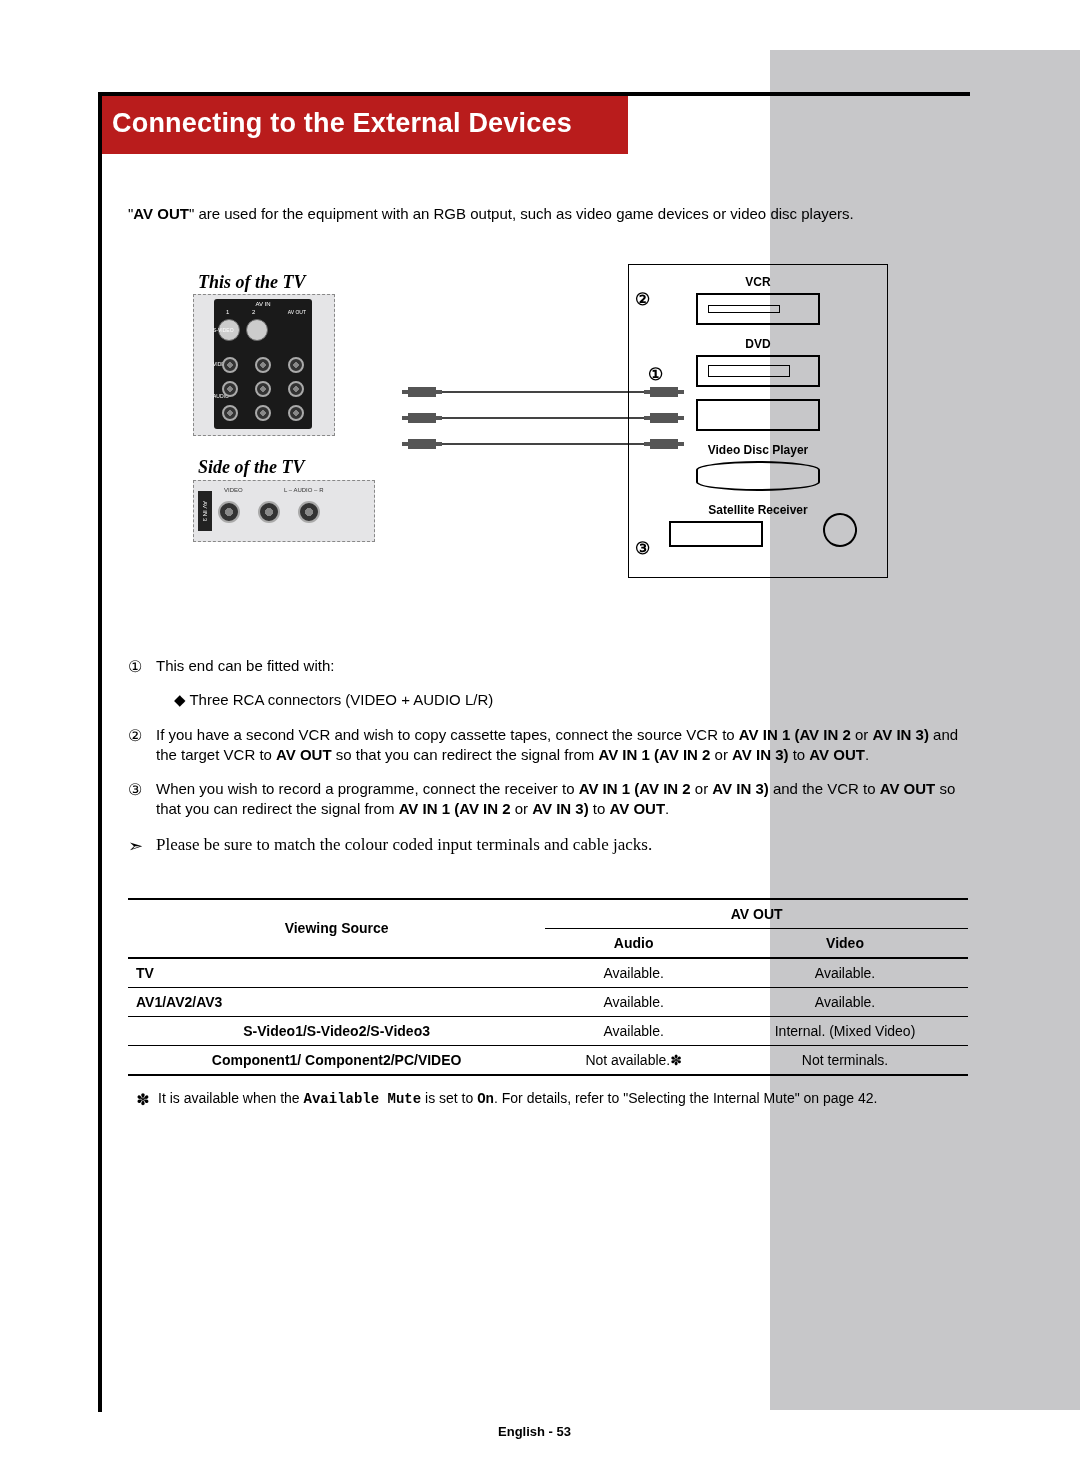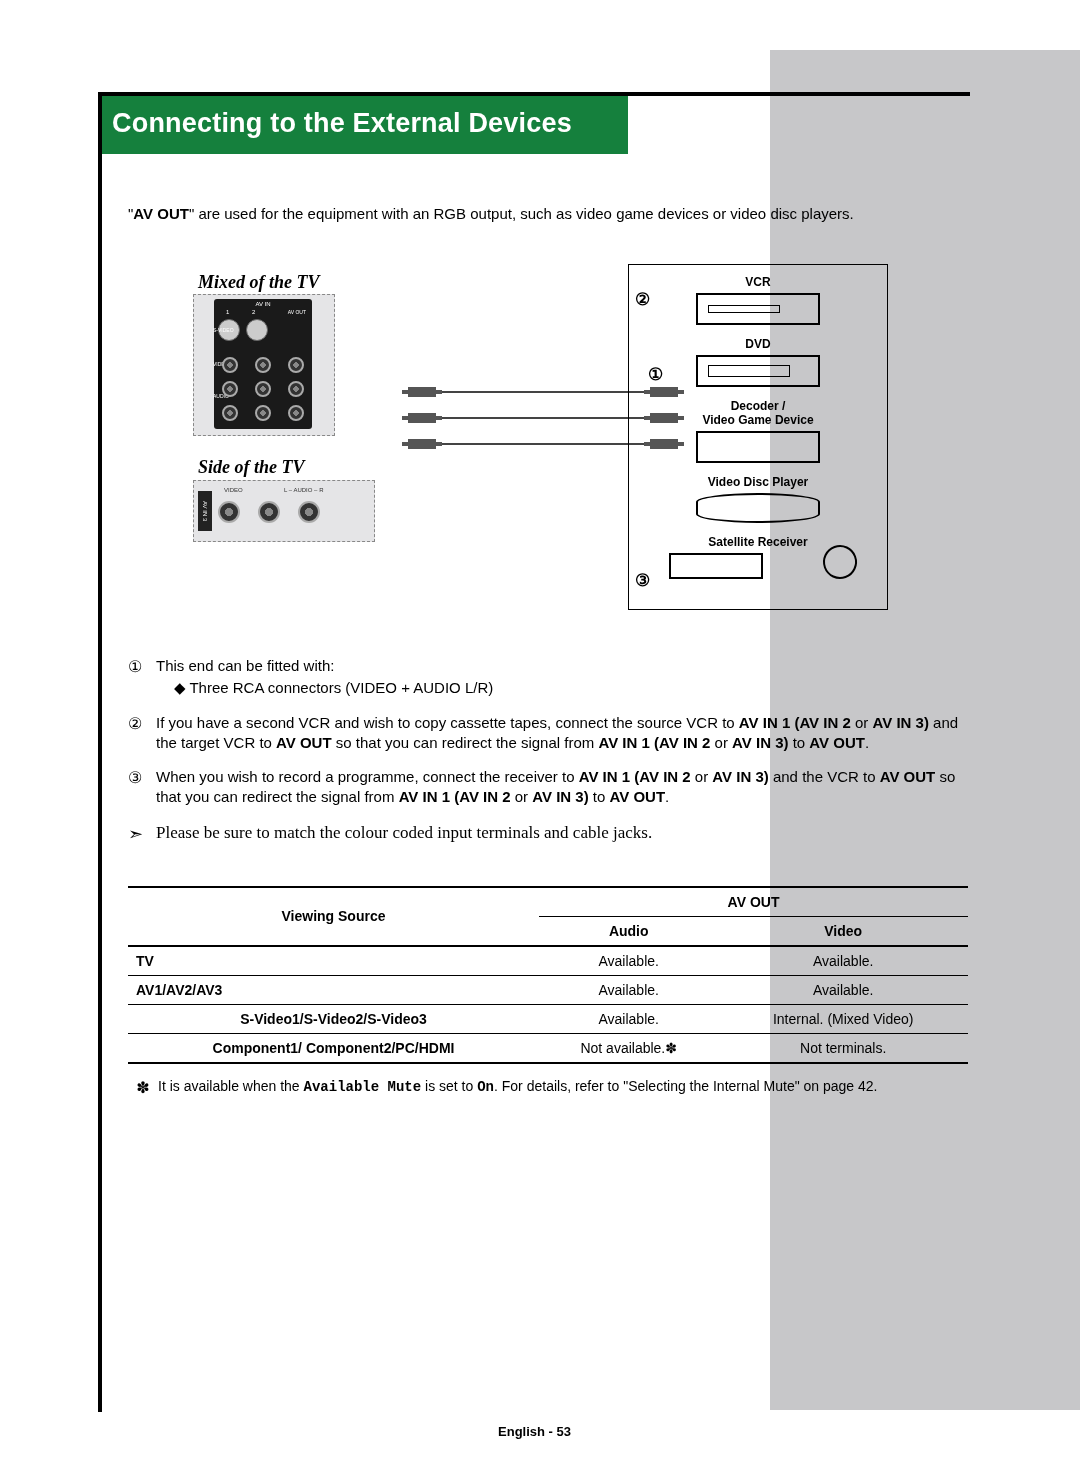--- a/index.html
+++ b/index.html
@@ -1,19 +1,19 @@
 <!DOCTYPE html>
 <html><head>
 <meta charset="utf-8">
 <style>
   html,body{margin:0;padding:0;background:#fff;font-family:Arial,Helvetica,sans-serif;color:#000}
   .page{width:1080px;height:1473px;position:relative;background:#fff}
   .greybar{position:absolute;right:0;top:50px;width:310px;height:1360px;background:#c7c7c9}
   .inner{position:absolute;left:98px;top:92px;width:872px;height:1320px;border:4px solid #000;border-right:none;border-bottom:none;box-sizing:border-box}
-  .titleblock{position:absolute;left:98px;top:92px;width:530px;height:62px;background:#15803d;display:flex;align-items:center;padding-left:14px;box-sizing:border-box}
+  .titleblock{position:absolute;left:98px;top:92px;width:530px;height:62px;background:#b91c1c;display:flex;align-items:center;padding-left:14px;box-sizing:border-box}
   .titleblock span{color:#fff;font-weight:bold;font-size:27px;letter-spacing:.2px}
   .content{position:absolute;left:128px;top:205px;width:840px}
   .intro{font-size:15px}
   .fig-area{position:relative;margin-top:50px;height:360px}
   .fig-caption{font-family:'Times New Roman',serif;font-style:italic;font-weight:bold;font-size:18px}
   .cap-rear{position:absolute;left:70px;top:0}
   .cap-side{position:absolute;left:70px;top:185px}
   .rear-panel{position:absolute;left:65px;top:22px;width:140px;height:140px;background:#e5e5e7;border:1px dashed #888}
   .rp-in{position:absolute;left:20px;top:4px;width:98px;height:130px;background:#1a1a1a;border-radius:3px}
   .rp-label-top{position:absolute;top:2px;left:0;right:0;text-align:center;color:#fff;font-size:6px}
@@ -47,21 +47,21 @@
   .devbox.disc{border-radius:50%/30%;height:26px}
   .devbox.sat{width:90px;height:22px}
   .dish{width:30px;height:30px;border:2px solid #000;border-radius:50%;position:absolute;right:20px;bottom:14px;transform:rotate(-20deg)}
   .dev-cn{position:absolute;font-size:17px;font-weight:bold}
   .dc2{left:6px;top:24px}
   .dc3{left:6px;bottom:18px}
   .notes{margin-top:24px;font-size:15px;line-height:1.35}
   .note-row{display:flex;margin-bottom:14px}
   .note-num{width:28px;flex-shrink:0;font-size:16px}
   .note-txt{flex:1}
-  .sub-bullet{margin-left:18px;margin-top:2px}
+  .sub-bullet{margin-left:18px;margin-top:14px}
   .hint{display:flex;margin-top:10px;align-items:flex-start}
   .hint-icon{width:28px;font-size:18px;flex-shrink:0}
   .hint-txt{font-family:'Times New Roman',serif;font-size:17px}
   table.src{width:100%;border-collapse:collapse;margin-top:40px;font-size:14px}
   table.src th,table.src td{padding:6px 8px;text-align:center}
   table.src th{font-weight:bold}
   .thick-top{border-top:2px solid #000}
   .thin-top{border-top:1px solid #000}
   .left-col{text-align:left!important;font-weight:bold;padding-left:4px}
   .footnote{margin-top:14px;font-size:14px;display:flex}
@@ -82,21 +82,21 @@
 
   <div class="inner"></div>
 
   <div class="content">
 
     <div class="intro">
       <span>"</span><b>AV OUT</b><span>" are used for the equipment with an RGB output, such as video game devices or video disc players.</span>
     </div>
 
     <div class="fig-area">
-      <div class="fig-caption cap-rear">Mixed of the TV</div>
+      <div class="fig-caption cap-rear">This of the TV</div>
 
       <div class="rear-panel">
         <div class="rp-in">
           <div class="rp-label-top">AV IN</div>
           <div class="rp-label-12">1</div>
           <div class="rp-label-12b">2</div>
           <div class="rp-label-out">AV OUT</div>
           <div class="rp-row1">
             <div class="svjack"></div>
             <div class="svjack"></div>
@@ -153,22 +153,20 @@
       </div>
 
       <div class="circ-num cn1">①</div>
 
       <div class="devices">
         <div class="dev-cn dc2">②</div>
         <div class="devlabel">VCR</div>
         <div class="devbox vcr"></div>
         <div class="devlabel">DVD</div>
         <div class="devbox dvd"></div>
-        <div class="devlabel" style="white-space:pre-line">Decoder /
-Video Game Device</div>
         <div class="devbox"></div>
         <div class="devlabel">Video Disc Player</div>
         <div class="devbox disc"></div>
         <div class="devlabel">Satellite Receiver</div>
         <div style="position:relative;height:40px">
           <div class="devbox sat" style="margin-left:30px"></div>
           <div class="dish"></div>
         </div>
         <div class="dev-cn dc3">③</div>
       </div>
@@ -215,21 +213,21 @@
         <td class="left-col" style="text-align:center">AV1/AV2/AV3</td>
         <td>Available.</td>
         <td>Available.</td>
       </tr>
       <tr class="thin-top">
         <td class="left-col" style="text-align:center!important">S-Video1/S-Video2/S-Video3</td>
         <td>Available.</td>
         <td>Internal. (Mixed Video)</td>
       </tr>
       <tr class="thin-top" style="border-bottom:2px solid #000">
-        <td class="left-col" style="text-align:center!important">Component1/ Component2/PC/HDMI</td>
+        <td class="left-col" style="text-align:center!important">Component1/ Component2/PC/VIDEO</td>
         <td>Not available.✽</td>
         <td>Not terminals.</td>
       </tr>
     </tbody>
       </table>
 
     <div class="footnote">
       <div class="star">✽</div>
       <div>
         <span>It is available when the </span><span class="mono">Available Mute</span><span> is set to </span><span class="mono">On</span><span>. For details, refer to "Selecting the Internal Mute" on page 42.</span>

